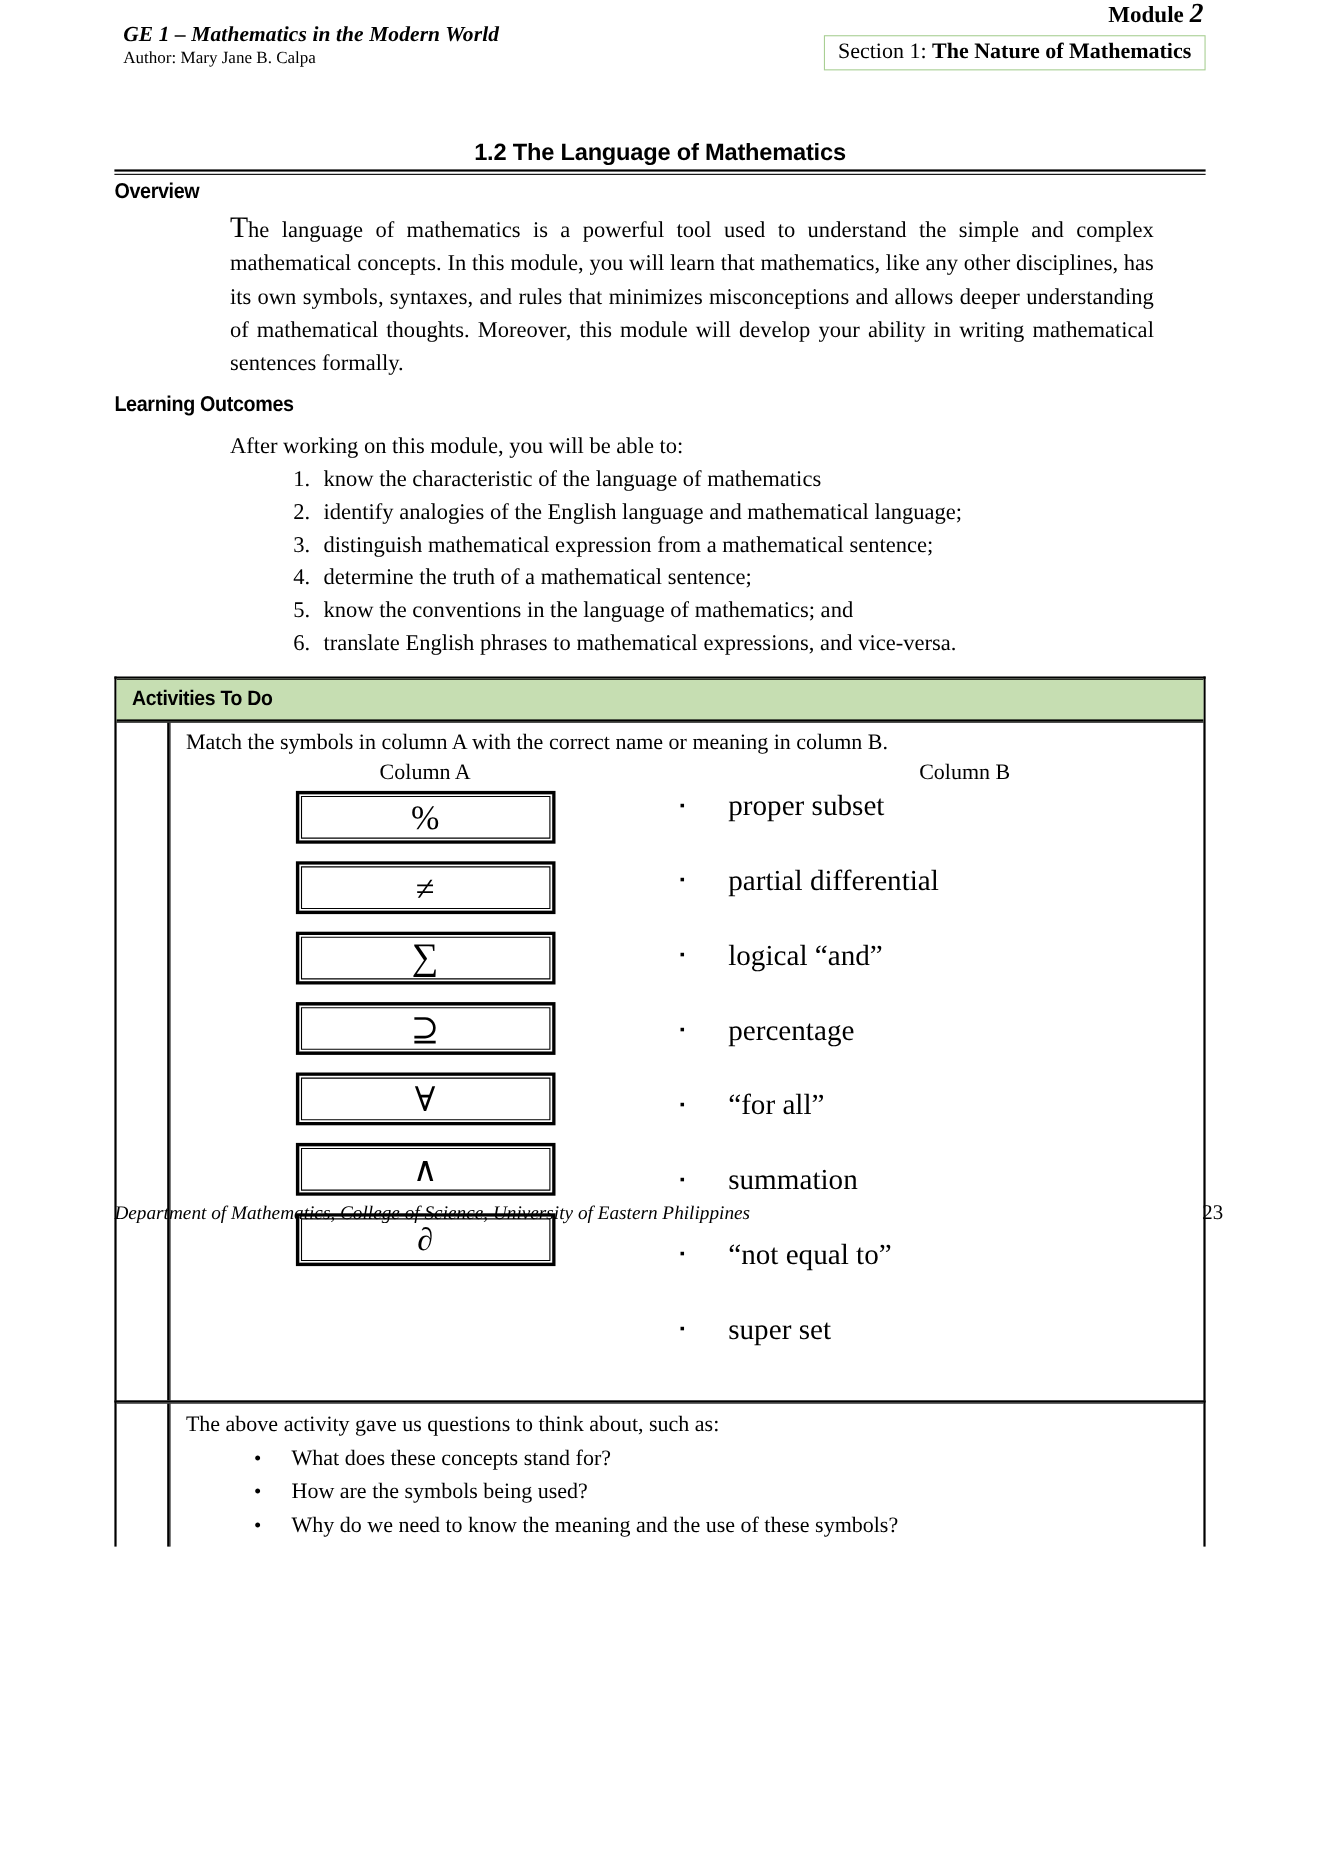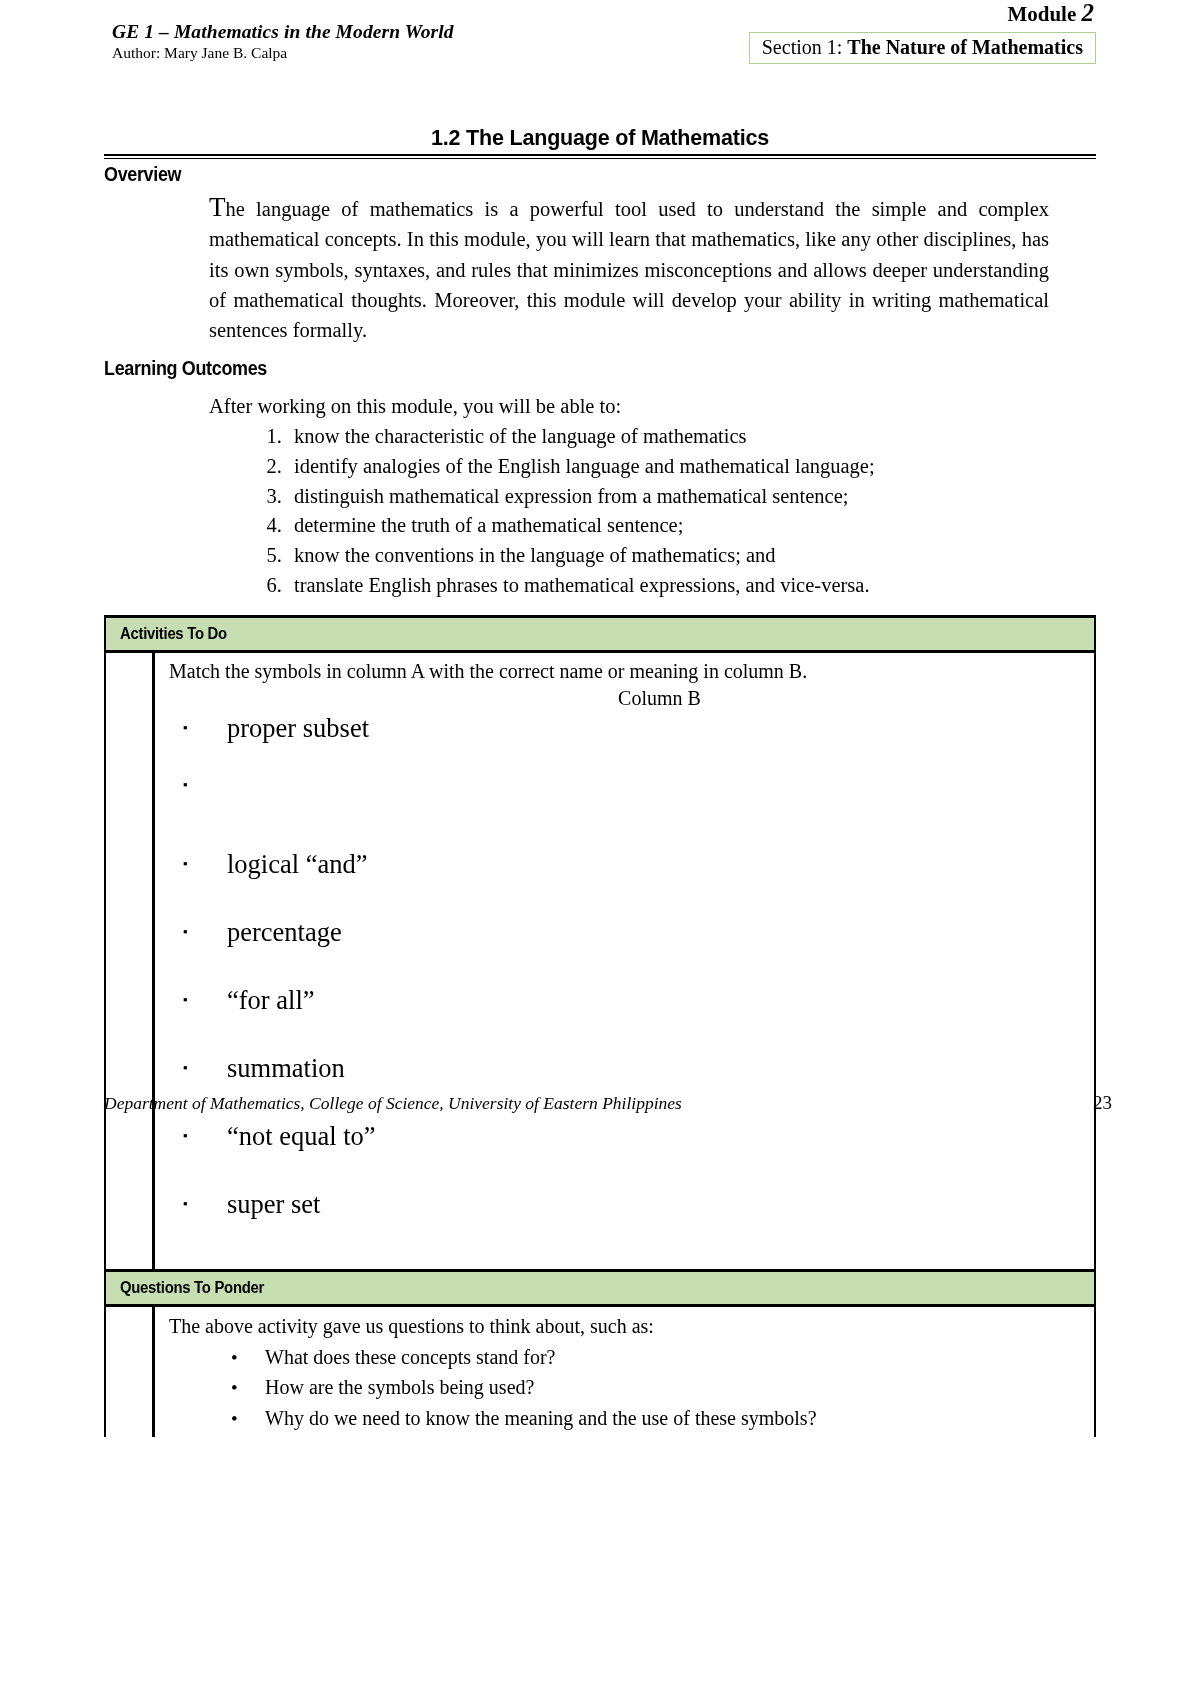--- a/index.html
+++ b/index.html
@@ -154,21 +154,21 @@
     border-bottom: none;
     box-sizing: border-box;
   }
   .green-bar {
     background: #c6deb2;
     border-top: 1.2px solid #000;
     border-bottom: 2.5px solid #000;
     padding: 7px 0 7px 14px;
     font-family: "Liberation Sans", sans-serif;
     font-weight: bold;
-    font-size: 16px;
+    font-size: 19px;
     letter-spacing: -0.3px;
   }
   .green-bar span {
     display: inline-block;
     transform: scaleX(0.93);
     transform-origin: left center;
   }
   .panel-row {
     display: flex;
     border-top: 1.2px solid #000;
@@ -350,30 +350,55 @@
   <div class="act-wrap">
     <div class="green-bar">
       <span>Activities To Do</span>
     </div>
     <div class="panel-row">
       <div class="gutter-cell"></div>
       <div class="content-cell">
         <p class="match-instruction">Match the symbols in column A with the correct name or meaning in column B.</p>
         <div class="columns">
 
+          <div class="col-a">
+            <div class="col-head">Column A</div>
+            <div class="sym-box">
+              <span class="glyph">%</span>
+            </div>
+            <div class="sym-box">
+              <span class="glyph">≠</span>
+            </div>
+            <div class="sym-box">
+              <span class="glyph bigger">∑</span>
+            </div>
+            <div class="sym-box">
+              <span class="glyph">⊇</span>
+            </div>
+            <div class="sym-box">
+              <span class="glyph">∀</span>
+            </div>
+            <div class="sym-box">
+              <span class="glyph">∧</span>
+            </div>
+            <div class="sym-box">
+              <span class="glyph italic">∂</span>
+            </div>
+          </div>
 
           <div class="col-b">
             <div class="col-head">Column B</div>
             <ul class="col-b-list">
               <li>
                 <span class="sq">▪</span>
                 <span class="txt">proper subset</span>
               </li>
               <li>
                 <span class="sq">▪</span>
+                <span class="txt">partial differential</span>
               </li>
               <li>
                 <span class="sq">▪</span>
                 <span class="txt">logical “and”</span>
               </li>
               <li>
                 <span class="sq">▪</span>
                 <span class="txt">percentage</span>
               </li>
               <li>
@@ -394,23 +419,20 @@
               </li>
             </ul>
           </div>
 
         </div>
       </div>
     </div>
   </div>
 
   <div class="act-wrap" style="margin-top:0;border-top:2.5px solid #000;">
-    <div class="green-bar">
-      <span>Questions To Ponder</span>
-    </div>
     <div class="panel-row">
       <div class="gutter-cell"></div>
       <div class="content-cell" style="padding-bottom:4px;">
         <div class="q-content" style="padding:0;">
           <p>The above activity gave us questions to think about, such as:</p>
           <ul class="q-list">
             <li>
               <span class="dot">•</span>
               <span>What does these concepts stand for?</span>
             </li>

